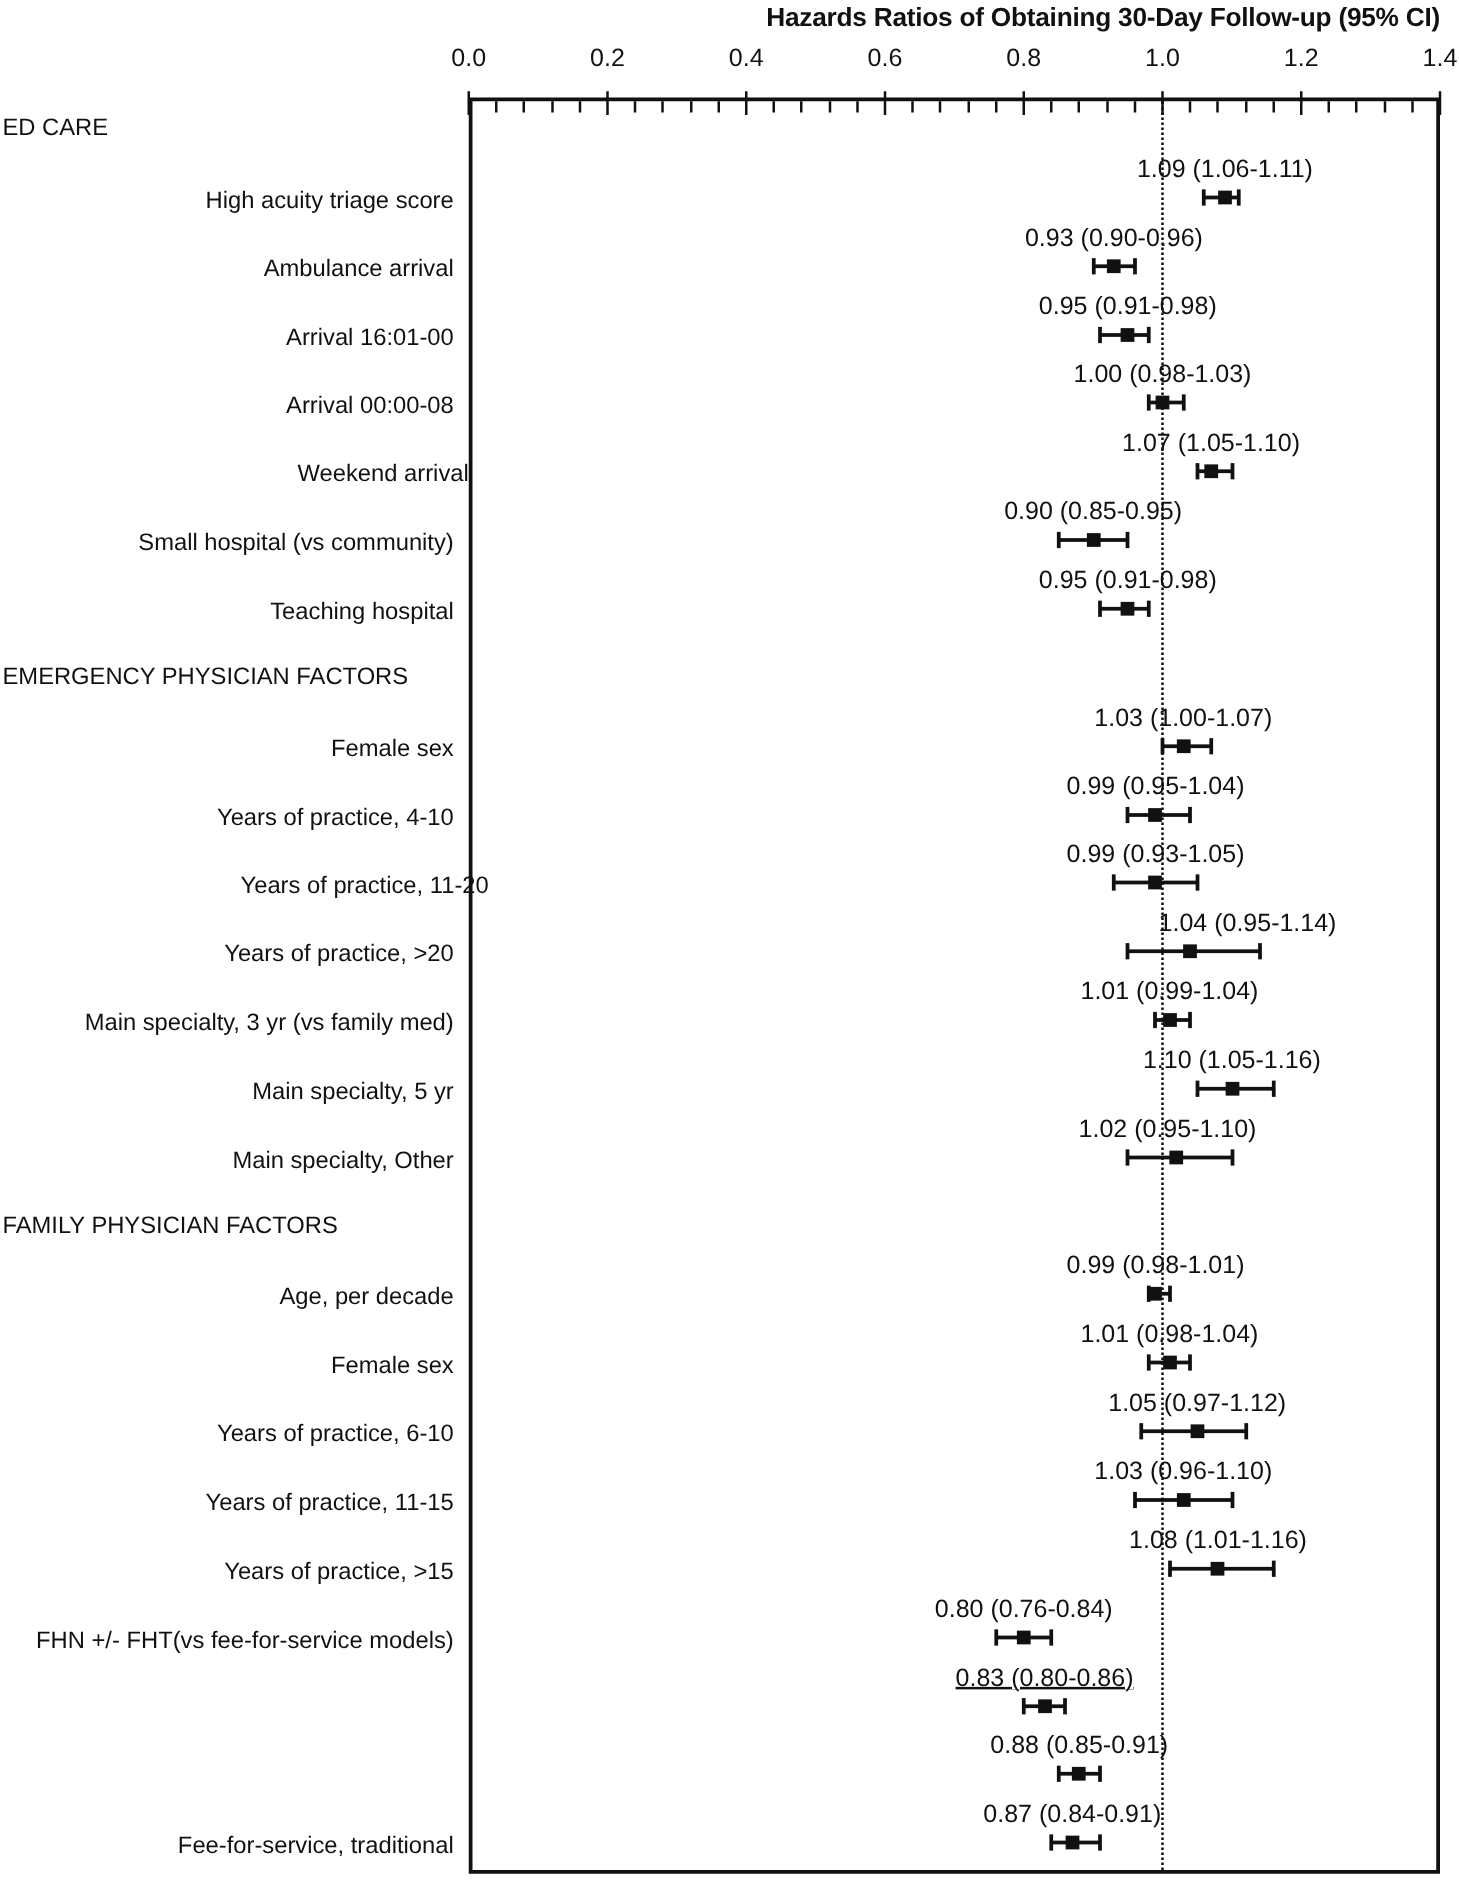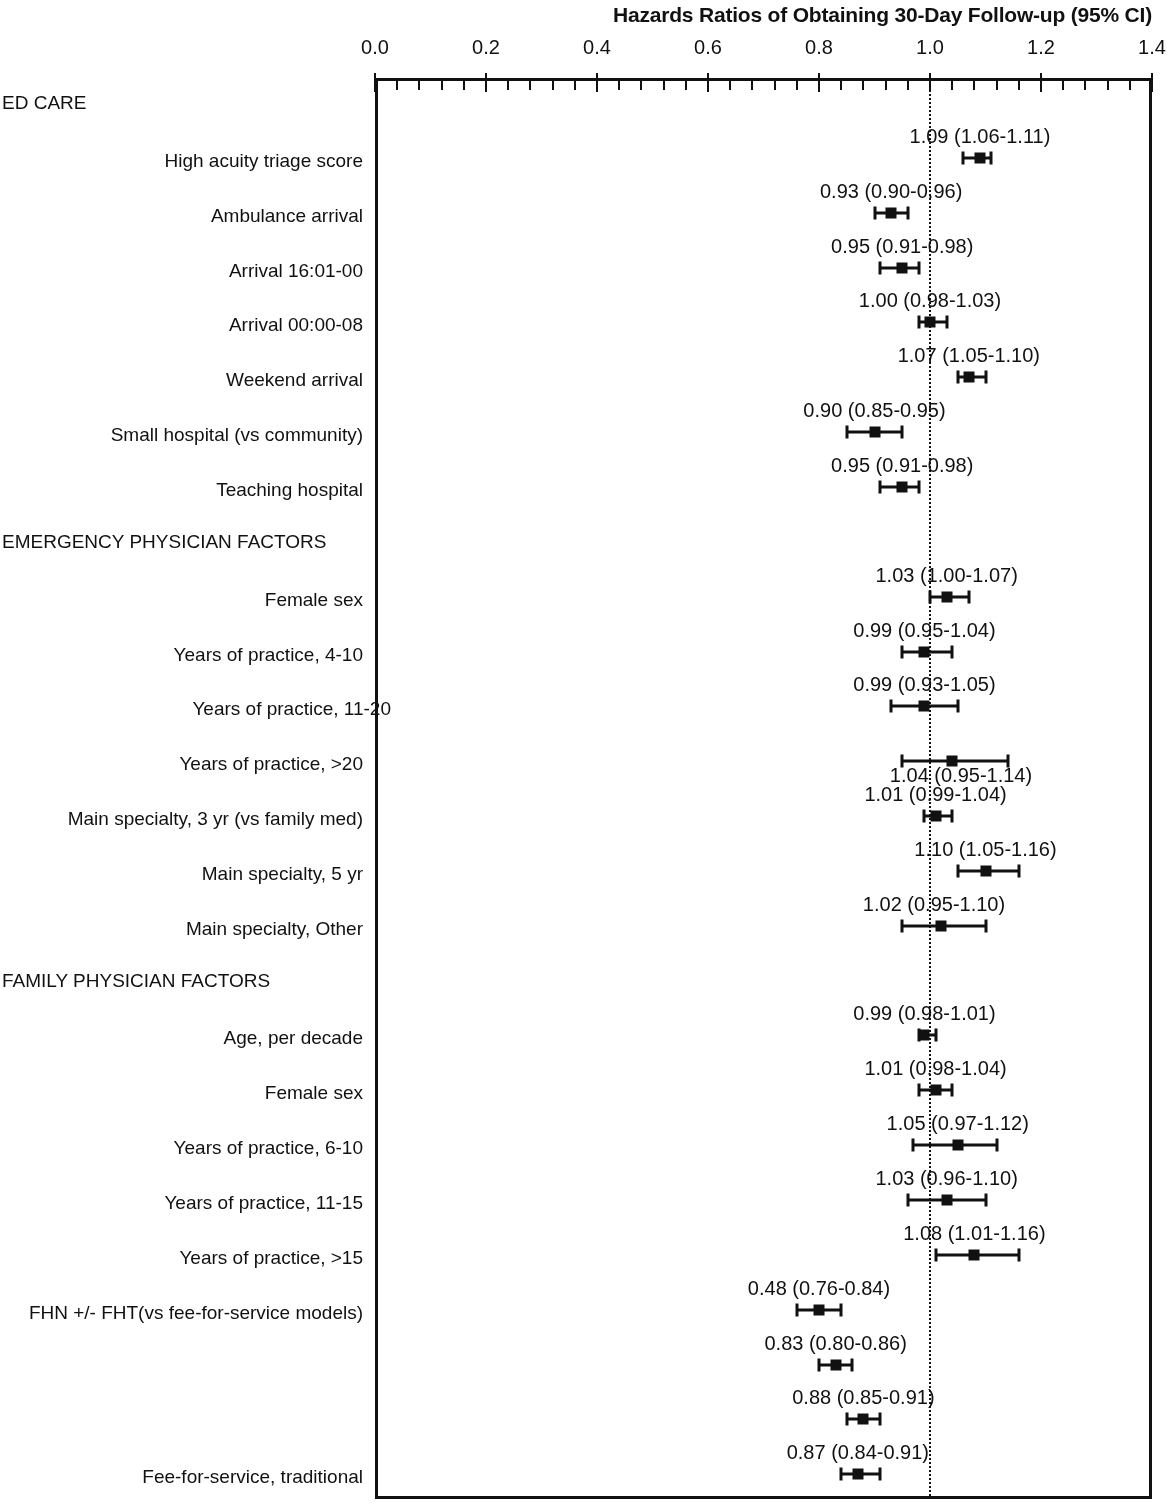--- a/index.html
+++ b/index.html
@@ -155,21 +155,21 @@
     <div class="ci-line" style="left: 880.05px; width: 38.85px; top: 267.55px;"></div>
     <div class="ci-cap" style="left: 880.05px; top: 267.55px;"></div>
     <div class="ci-cap" style="left: 918.9px; top: 267.55px;"></div>
     <div class="marker" style="left: 902.25px; top: 267.55px;"></div>
     <div class="row-label" style="width: 363px; top: 325.4px;">Arrival 00:00-08</div>
     <div class="annotation" style="left: 930px; top: 300.4px;">1.00 (0.98-1.03)</div>
     <div class="ci-line" style="left: 918.9px; width: 27.75px; top: 322.4px;"></div>
     <div class="ci-cap" style="left: 918.9px; top: 322.4px;"></div>
     <div class="ci-cap" style="left: 946.65px; top: 322.4px;"></div>
     <div class="marker" style="left: 930px; top: 322.4px;"></div>
-    <div class="row-label" style="width: 363px; top: 380.25px;">Weekend arrival</div>
+    <div class="row-label" style="width: 363px; top: 380.25px; margin-left: 12px;">Weekend arrival</div>
     <div class="annotation" style="left: 968.85px; top: 355.25px;">1.07 (1.05-1.10)</div>
     <div class="ci-line" style="left: 957.75px; width: 27.75px; top: 377.25px;"></div>
     <div class="ci-cap" style="left: 957.75px; top: 377.25px;"></div>
     <div class="ci-cap" style="left: 985.5px; top: 377.25px;"></div>
     <div class="marker" style="left: 968.85px; top: 377.25px;"></div>
     <div class="row-label" style="width: 363px; top: 435.1px;">Small hospital (vs community)</div>
     <div class="annotation" style="left: 874.5px; top: 410.1px;">0.90 (0.85-0.95)</div>
     <div class="ci-line" style="left: 846.75px; width: 55.5px; top: 432.1px;"></div>
     <div class="ci-cap" style="left: 846.75px; top: 432.1px;"></div>
     <div class="ci-cap" style="left: 902.25px; top: 432.1px;"></div>
@@ -193,21 +193,21 @@
     <div class="ci-cap" style="left: 902.25px; top: 651.5px;"></div>
     <div class="ci-cap" style="left: 952.2px; top: 651.5px;"></div>
     <div class="marker" style="left: 924.45px; top: 651.5px;"></div>
     <div class="row-label" style="width: 363px; top: 709.35px; padding-left: 28px;">Years of practice, 11-20</div>
     <div class="annotation" style="left: 924.45px; top: 684.35px;">0.99 (0.93-1.05)</div>
     <div class="ci-line" style="left: 891.15px; width: 66.6px; top: 706.35px;"></div>
     <div class="ci-cap" style="left: 891.15px; top: 706.35px;"></div>
     <div class="ci-cap" style="left: 957.75px; top: 706.35px;"></div>
     <div class="marker" style="left: 924.45px; top: 706.35px;"></div>
     <div class="row-label" style="width: 363px; top: 764.2px;">Years of practice, &gt;20</div>
-    <div class="annotation" style="left: 961px; top: 739.2px; margin-top: 36px;">1.04 (0.95-1.14)</div>
+    <div class="annotation" style="left: 998px; top: 739.2px;">1.04 (0.95-1.14)</div>
     <div class="ci-line" style="left: 902.25px; width: 105.45px; top: 761.2px;"></div>
     <div class="ci-cap" style="left: 902.25px; top: 761.2px;"></div>
     <div class="ci-cap" style="left: 1007.7px; top: 761.2px;"></div>
     <div class="marker" style="left: 952.2px; top: 761.2px;"></div>
     <div class="row-label" style="width: 363px; top: 819.05px;">Main specialty, 3 yr (vs family med)</div>
     <div class="annotation" style="left: 935.55px; top: 794.05px;">1.01 (0.99-1.04)</div>
     <div class="ci-line" style="left: 924.45px; width: 27.75px; top: 816.05px;"></div>
     <div class="ci-cap" style="left: 924.45px; top: 816.05px;"></div>
     <div class="ci-cap" style="left: 952.2px; top: 816.05px;"></div>
     <div class="marker" style="left: 935.55px; top: 816.05px;"></div>
@@ -248,26 +248,26 @@
     <div class="ci-cap" style="left: 907.8px; top: 1200px;"></div>
     <div class="ci-cap" style="left: 985.5px; top: 1200px;"></div>
     <div class="marker" style="left: 946.65px; top: 1200px;"></div>
     <div class="row-label" style="width: 363px; top: 1257.85px;">Years of practice, &gt;15</div>
     <div class="annotation" style="left: 974.4px; top: 1232.85px;">1.08 (1.01-1.16)</div>
     <div class="ci-line" style="left: 935.55px; width: 83.25px; top: 1254.85px;"></div>
     <div class="ci-cap" style="left: 935.55px; top: 1254.85px;"></div>
     <div class="ci-cap" style="left: 1018.8px; top: 1254.85px;"></div>
     <div class="marker" style="left: 974.4px; top: 1254.85px;"></div>
     <div class="row-label" style="width: 363px; top: 1312.7px;">FHN +/- FHT(vs fee-for-service models)</div>
-    <div class="annotation" style="left: 819px; top: 1287.7px;">0.48 (0.76-0.84)</div>
+    <div class="annotation" style="left: 819px; top: 1287.7px;">0.80 (0.76-0.84)</div>
     <div class="ci-line" style="left: 796.8px; width: 44.4px; top: 1309.7px;"></div>
     <div class="ci-cap" style="left: 796.8px; top: 1309.7px;"></div>
     <div class="ci-cap" style="left: 841.2px; top: 1309.7px;"></div>
     <div class="marker" style="left: 819px; top: 1309.7px;"></div>
-    <div class="annotation" style="left: 835.65px; top: 1342.55px;">0.83 (0.80-0.86)</div>
+    <div class="annotation" style="left: 835.65px; top: 1342.55px; text-decoration: underline;">0.83 (0.80-0.86)</div>
     <div class="ci-line" style="left: 819px; width: 33.3px; top: 1364.55px;"></div>
     <div class="ci-cap" style="left: 819px; top: 1364.55px;"></div>
     <div class="ci-cap" style="left: 852.3px; top: 1364.55px;"></div>
     <div class="marker" style="left: 835.65px; top: 1364.55px;"></div>
     <div class="annotation" style="left: 863.4px; top: 1397.4px;">0.88 (0.85-0.91)</div>
     <div class="ci-line" style="left: 846.75px; width: 33.3px; top: 1419.4px;"></div>
     <div class="ci-cap" style="left: 846.75px; top: 1419.4px;"></div>
     <div class="ci-cap" style="left: 880.05px; top: 1419.4px;"></div>
     <div class="marker" style="left: 863.4px; top: 1419.4px;"></div>
     <div class="row-label" style="width: 363px; top: 1477.25px;">Fee-for-service, traditional</div>

